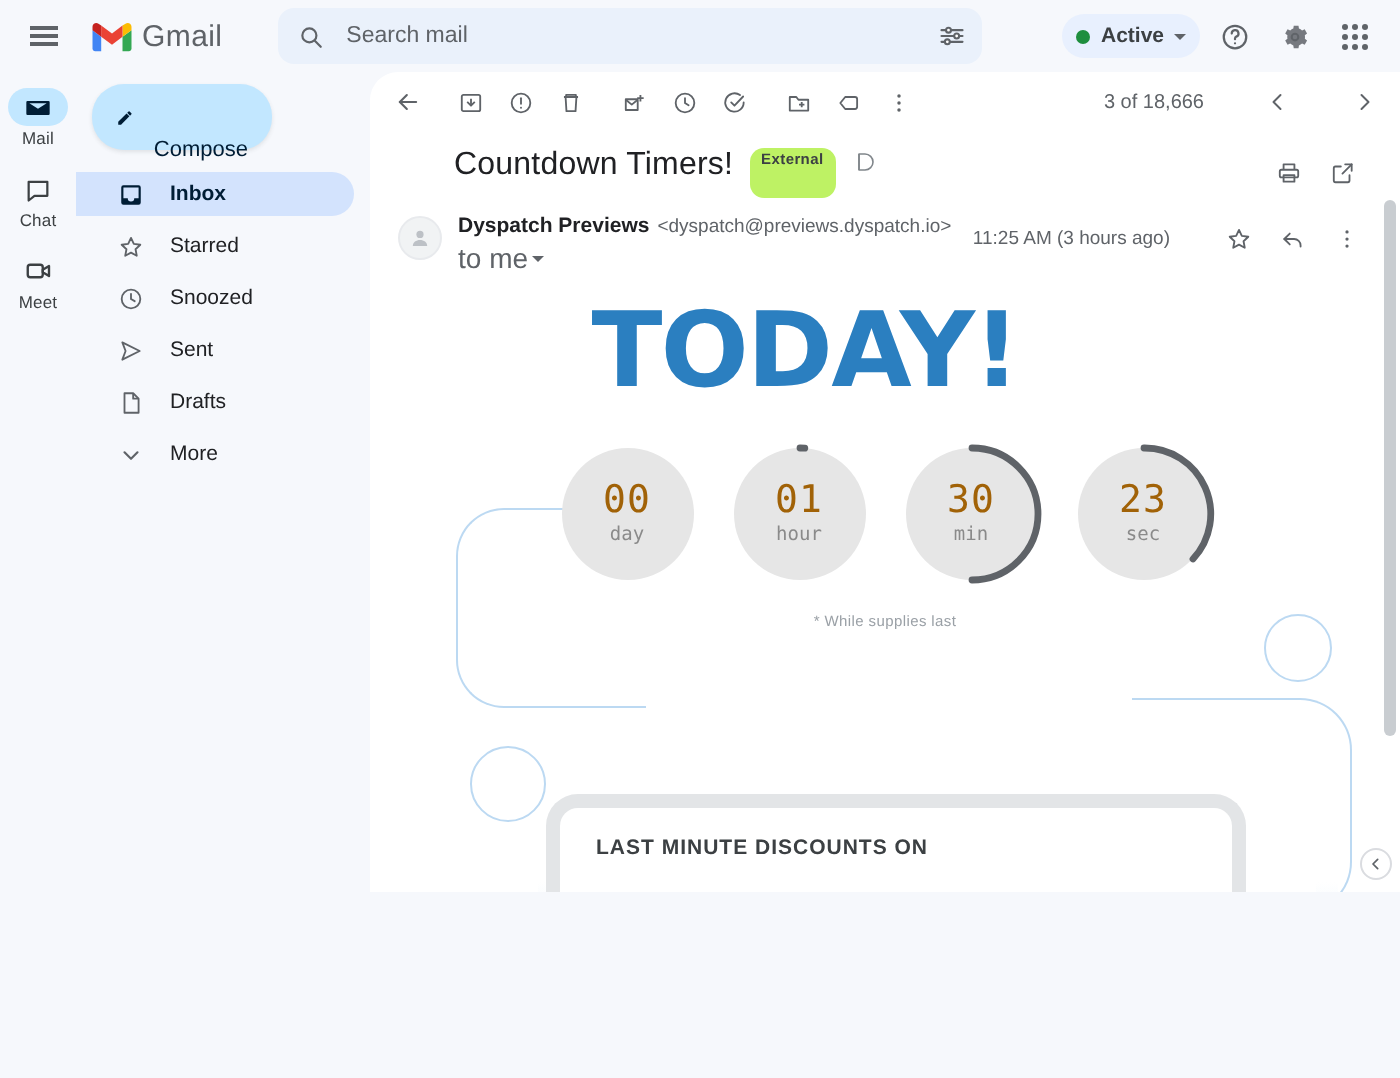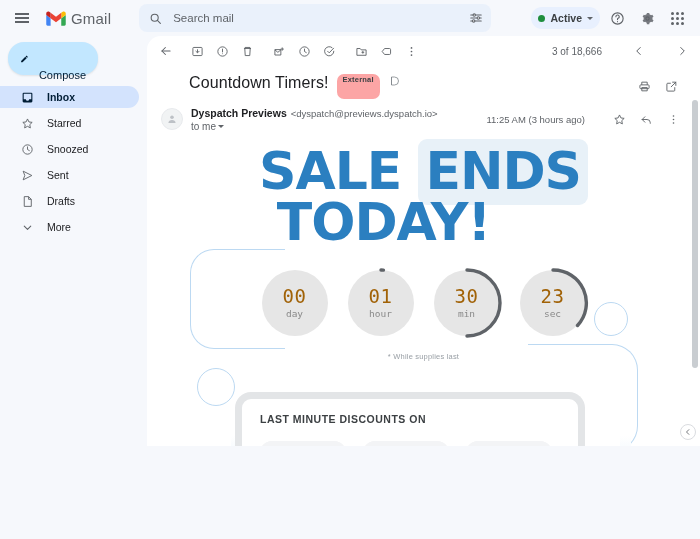--- a/index.html
+++ b/index.html
@@ -275,21 +275,21 @@
     gap: 8px;
   }
   .subject {
     font-size: 16px;
     color: #202124;
     font-weight: normal;
     letter-spacing: 0.1px;
     white-space: nowrap;
   }
   .ext-badge {
-    background: #fca5a5;
+    background: #bef264;
     color: #3c4043;
     font-size: 7.5px;
     font-weight: bold;
     border-radius: 7px;
     padding: 2px 6px;
     letter-spacing: 0.2px;
     line-height: 1;
   }
   .label-tag {
     width: 13px; height: 13px;
@@ -322,21 +322,21 @@
     flex: 1;
   }
   .sender-line { display: flex; align-items: baseline; gap: 4px; }
   .sender-name { font-size: 10.5px; font-weight: bold; color: #202124; }
   .sender-email { font-size: 9.5px; color: #5f6368; }
   .to-line {
     display: flex; align-items: center; gap: 2px;
     margin-top: 2px;
     cursor: pointer;
   }
-  .to-text { font-size: 10px; color: #5f6368; text-align: center; }
+  .to-text { font-size: 14px; color: #5f6368; text-align: center; }
   .msg-meta {
     display: flex; align-items: center; gap: 2px;
     margin-left: auto;
     padding-left: 6px;
   }
   .msg-time { font-size: 9.5px; color: #5f6368; white-space: nowrap; margin-right: 20px;}
 
   
   .email-body {
     position: relative;
@@ -547,20 +547,47 @@
             <i></i>
             <i></i>
             <i></i>
         </span>
       </div>
     </div>
   </div>
 
   <div class="bodyrow">
 
+    <div class="rail">
+      <div class="rail-item">
+        <div class="rail-pill active">
+          <svg width="14" height="14" viewBox="0 0 24 24" fill="#001d35">
+            <path d="M3 6h18a1 1 0 0 1 1 1v10a1 1 0 0 1-1 1H3a1 1 0 0 1-1-1V7a1 1 0 0 1 1-1zm1.6 2L12 12.6 19.4 8z"></path>
+          </svg>
+        </div>
+        <span class="rail-label">Mail</span>
+      </div>
+      <div class="rail-item">
+        <div class="rail-pill">
+          <svg width="14" height="14" viewBox="0 0 24 24" fill="none" stroke="#3c4043" stroke-width="1.9">
+            <path d="M4 5h16v12H9l-5 4V5z" stroke-linejoin="round"></path>
+          </svg>
+        </div>
+        <span class="rail-label">Chat</span>
+      </div>
+      <div class="rail-item">
+        <div class="rail-pill">
+          <svg width="15" height="15" viewBox="0 0 24 24" fill="none" stroke="#3c4043" stroke-width="1.9">
+            <rect x="3" y="7" width="12" height="10" rx="2"></rect>
+            <path d="M15 11l5-3v8l-5-3z" stroke-linejoin="round"></path>
+          </svg>
+        </div>
+        <span class="rail-label">Meet</span>
+      </div>
+    </div>
 
     <div class="sidebar">
       <div class="compose-btn">
         <svg width="14" height="14" viewBox="0 0 24 24" fill="#001d35">
           <path d="M3 17.2V21h3.8L18 9.8 14.2 6zM20.7 7.1a1 1 0 0 0 0-1.4l-2.4-2.4a1 1 0 0 0-1.4 0l-1.8 1.8L18.9 8.9z"></path>
         </svg>
         <span class="compose-label">Compose</span>
       </div>
 
       <div class="nav-list">
@@ -784,21 +811,20 @@
           <div class="deco-layer">
             <div class="deco" style="left:43px; top:113px; width:95px; height:100px; border-radius:24px; border-right:none; border-top-right-radius:0; border-bottom-right-radius:0;"></div>
             <div class="deco" style="left:50px; top:232px; width:38px; height:38px; border-radius:50%;"></div>
             <div class="deco" style="left:447px; top:166px; width:34px; height:34px; border-radius:50%;"></div>
             <div class="deco" style="left:381px; top:208px; width:110px; height:108px; border-radius:26px; border-left:none; border-top-left-radius:0; border-bottom-left-radius:0;"></div>
             <div class="blue-bar" style="left:473px; top:300px; width:11px; height:120px;"></div>
             <div class="blue-bar" style="left:84px; top:300px; width:9px; height:120px;"></div>
           </div>
 
           <div class="hero">
-            <span class="hero-line"><span>SALE </span><span class="hero-hl">ENDS</span></span>
             <span class="hero-line" style="margin-left:-80px;">TODAY!</span>
           </div>
 
           <div class="timers">
             <div class="timer">
               <span class="num">00</span>
               <span class="unit">day</span>
             </div>
             <div class="timer">
               <svg class="arc" viewBox="0 0 72 72">

